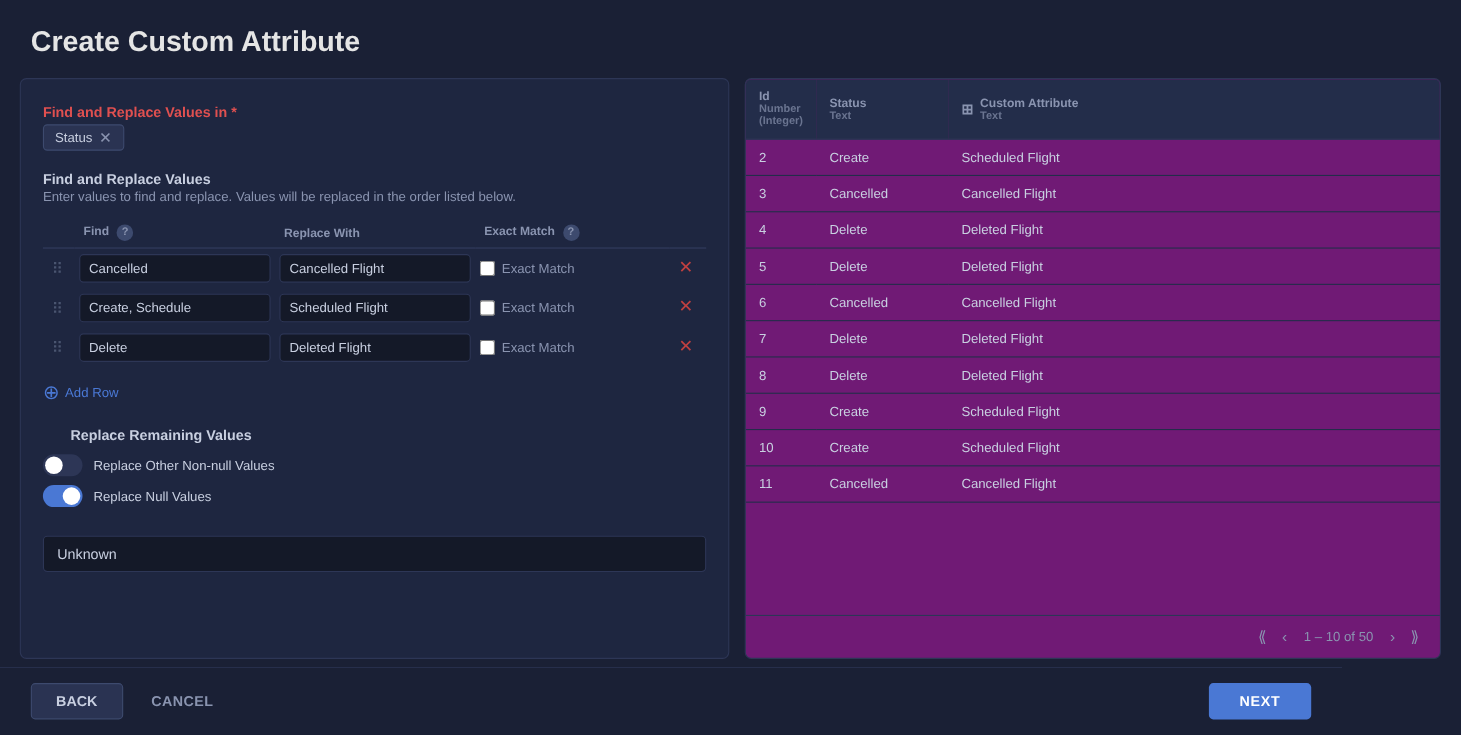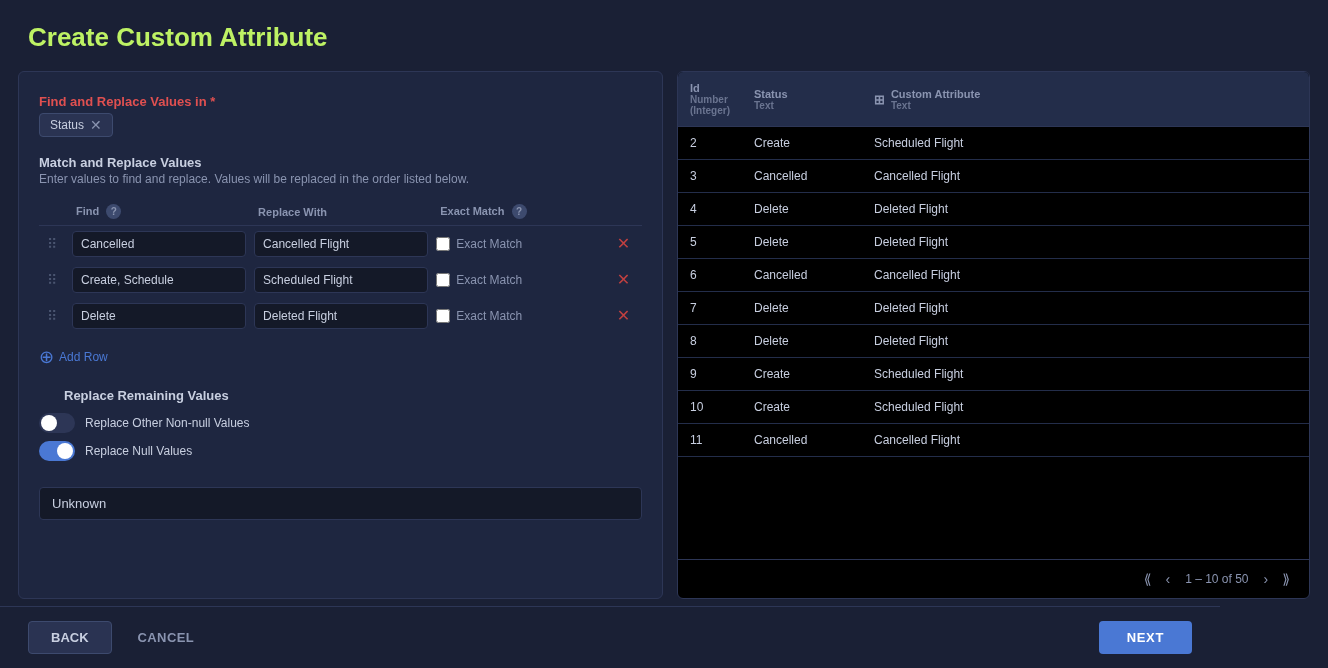--- a/index.html
+++ b/index.html
@@ -7,21 +7,21 @@
       background: #1a2035;
       color: #c8cfe0;
       font-family: -apple-system, BlinkMacSystemFont, 'Segoe UI', sans-serif;
       font-size: 13px;
       min-height: 668px;
       width: 1328px;
     }
     .page-title {
       font-size: 26px;
       font-weight: 600;
-      color: #bef264;
+      color: #e5e5e5;
       padding: 22px 28px 18px;
     }
     .main-content {
       display: flex;
       gap: 0;
       padding: 0 18px 0 18px;
       height: calc(668px - 80px - 60px);
     }
     
     .left-panel {
@@ -199,21 +199,21 @@
       border-radius: 4px;
       color: #c8cfe0;
       font-size: 13px;
       padding: 8px 12px;
       width: 100%;
       outline: none;
       margin-top: 18px;
     }
     
     .right-panel {
-      background: #000000;
+      background: #701a75;
       border: 1px solid #2d3656;
       border-radius: 6px;
       margin-left: 14px;
       flex: 1;
       overflow: hidden;
       display: flex;
       flex-direction: column;
     }
     .preview-table {
       width: 100%;
@@ -346,21 +346,21 @@
       <span style="color:#e05050">*</span>
     </div>
 
     <div class="tag-container">
       <div class="tag">
         <span>Status</span>
         <span class="tag-close">✕</span>
       </div>
     </div>
 
-    <div class="find-replace-section-title">Match and Replace Values</div>
+    <div class="find-replace-section-title">Find and Replace Values</div>
     <div class="section-desc">Enter values to find and replace. Values will be replaced in the order listed below.</div>
 
     <table class="fr-table">
       <colgroup>
         <col class="th-icon">
         <col class="th-find">
         <col class="th-replace">
         <col class="th-exact">
         <col class="th-del">
       </colgroup>

